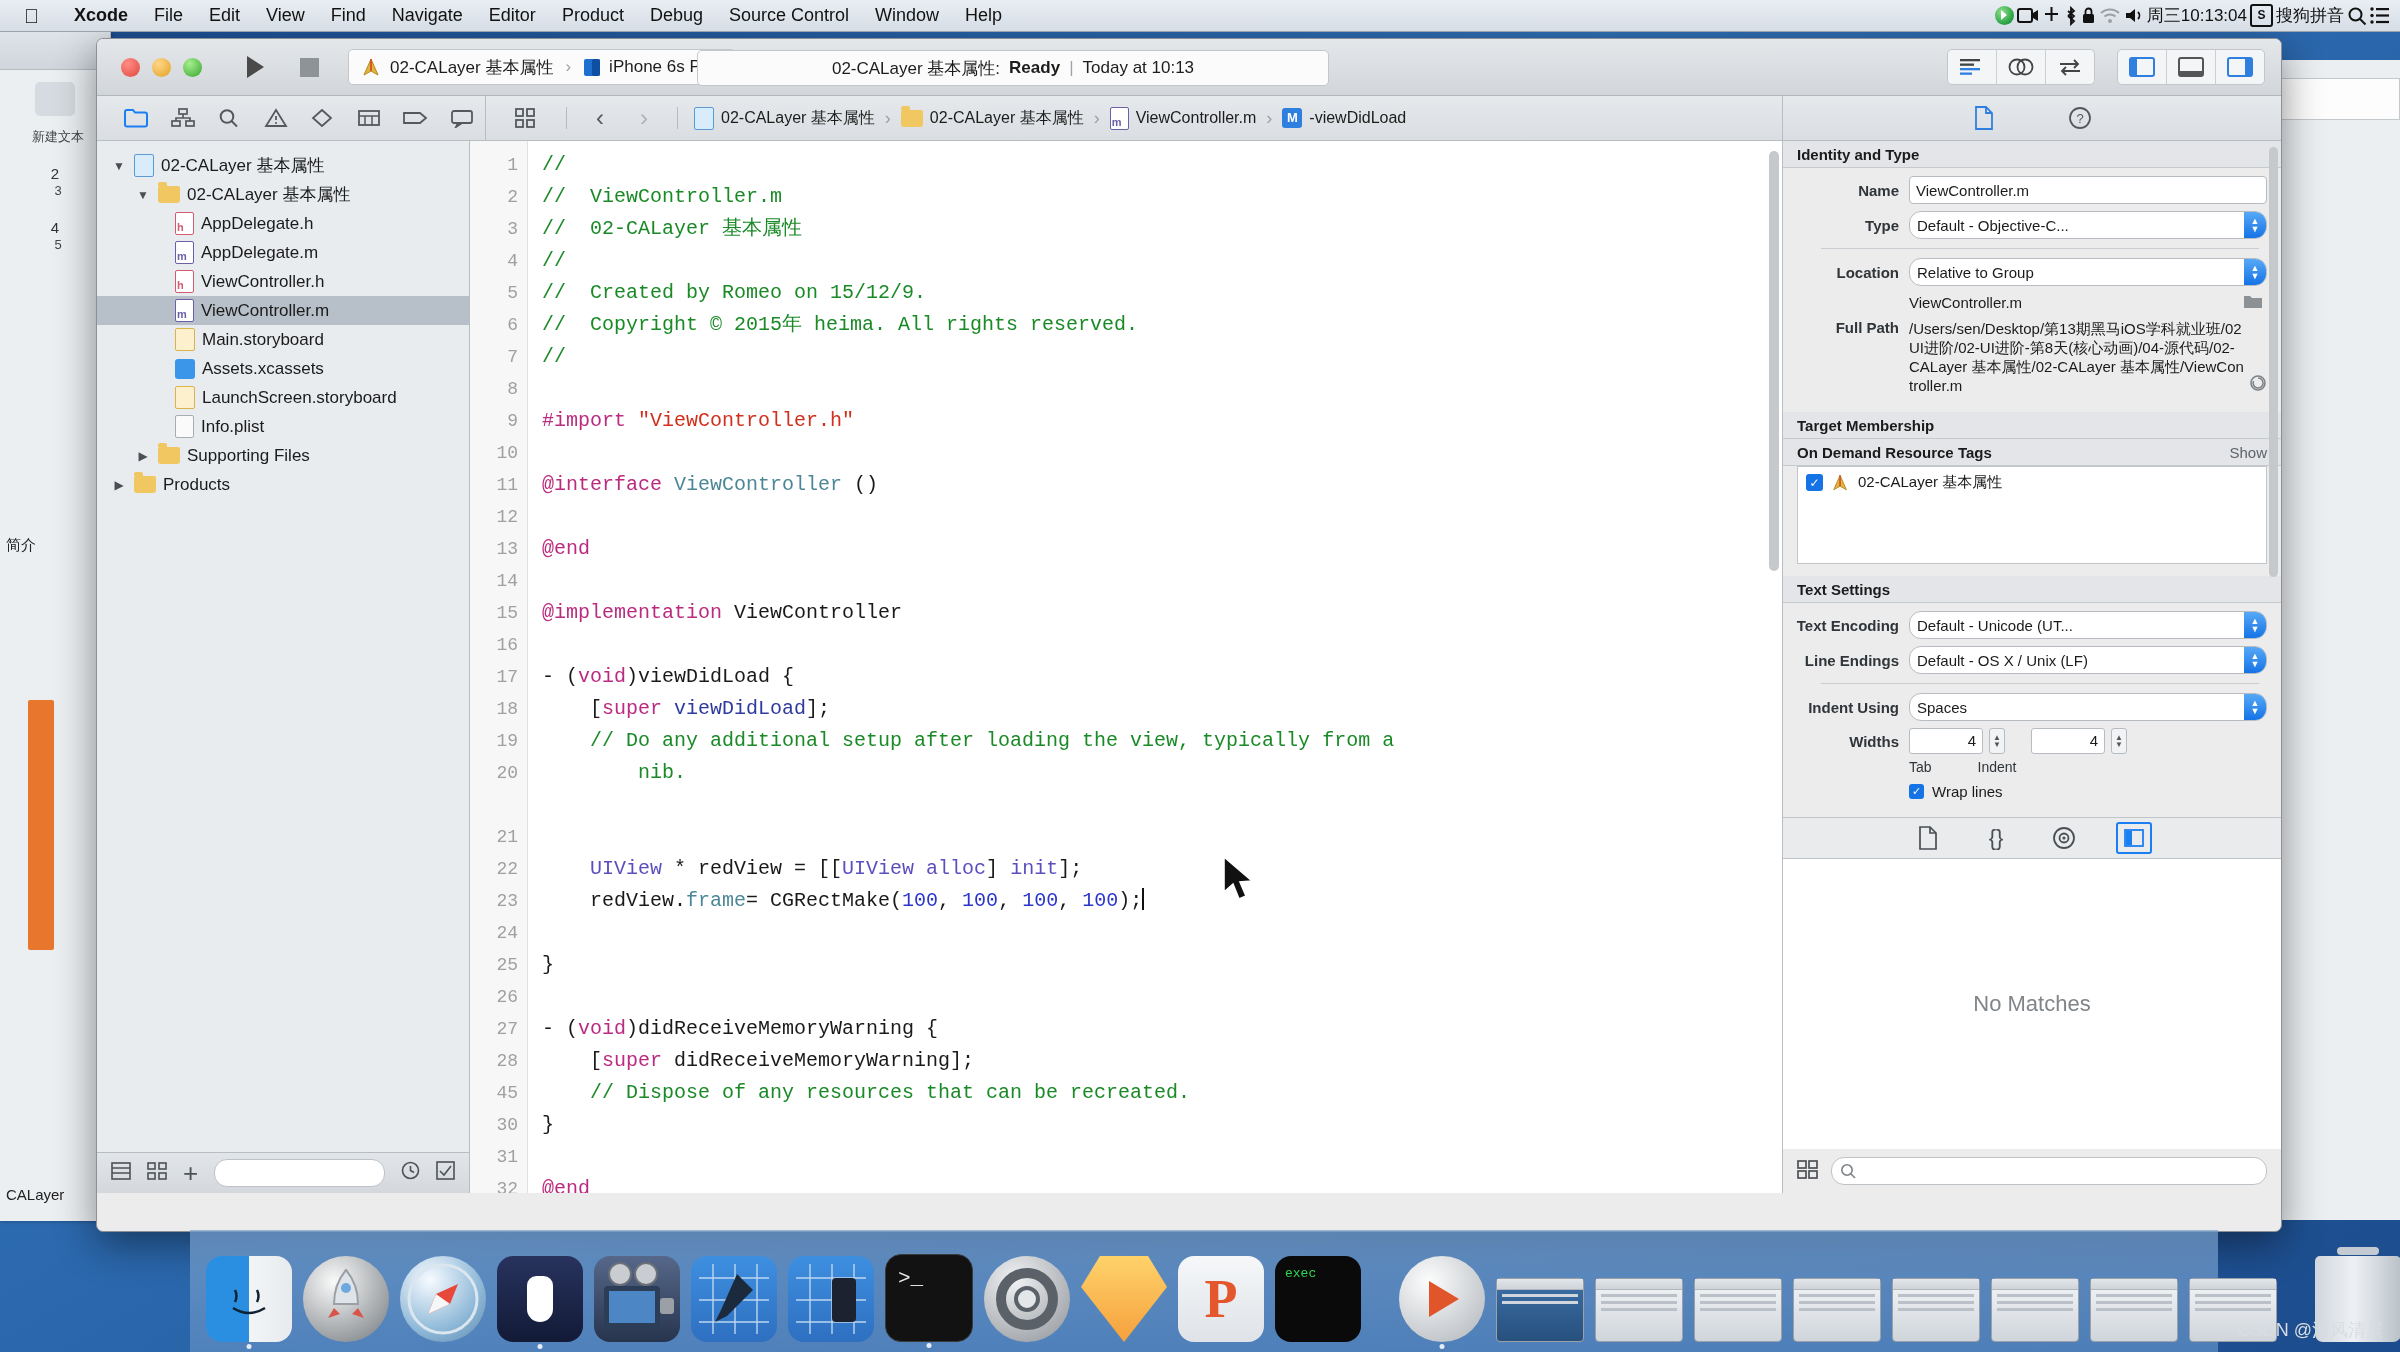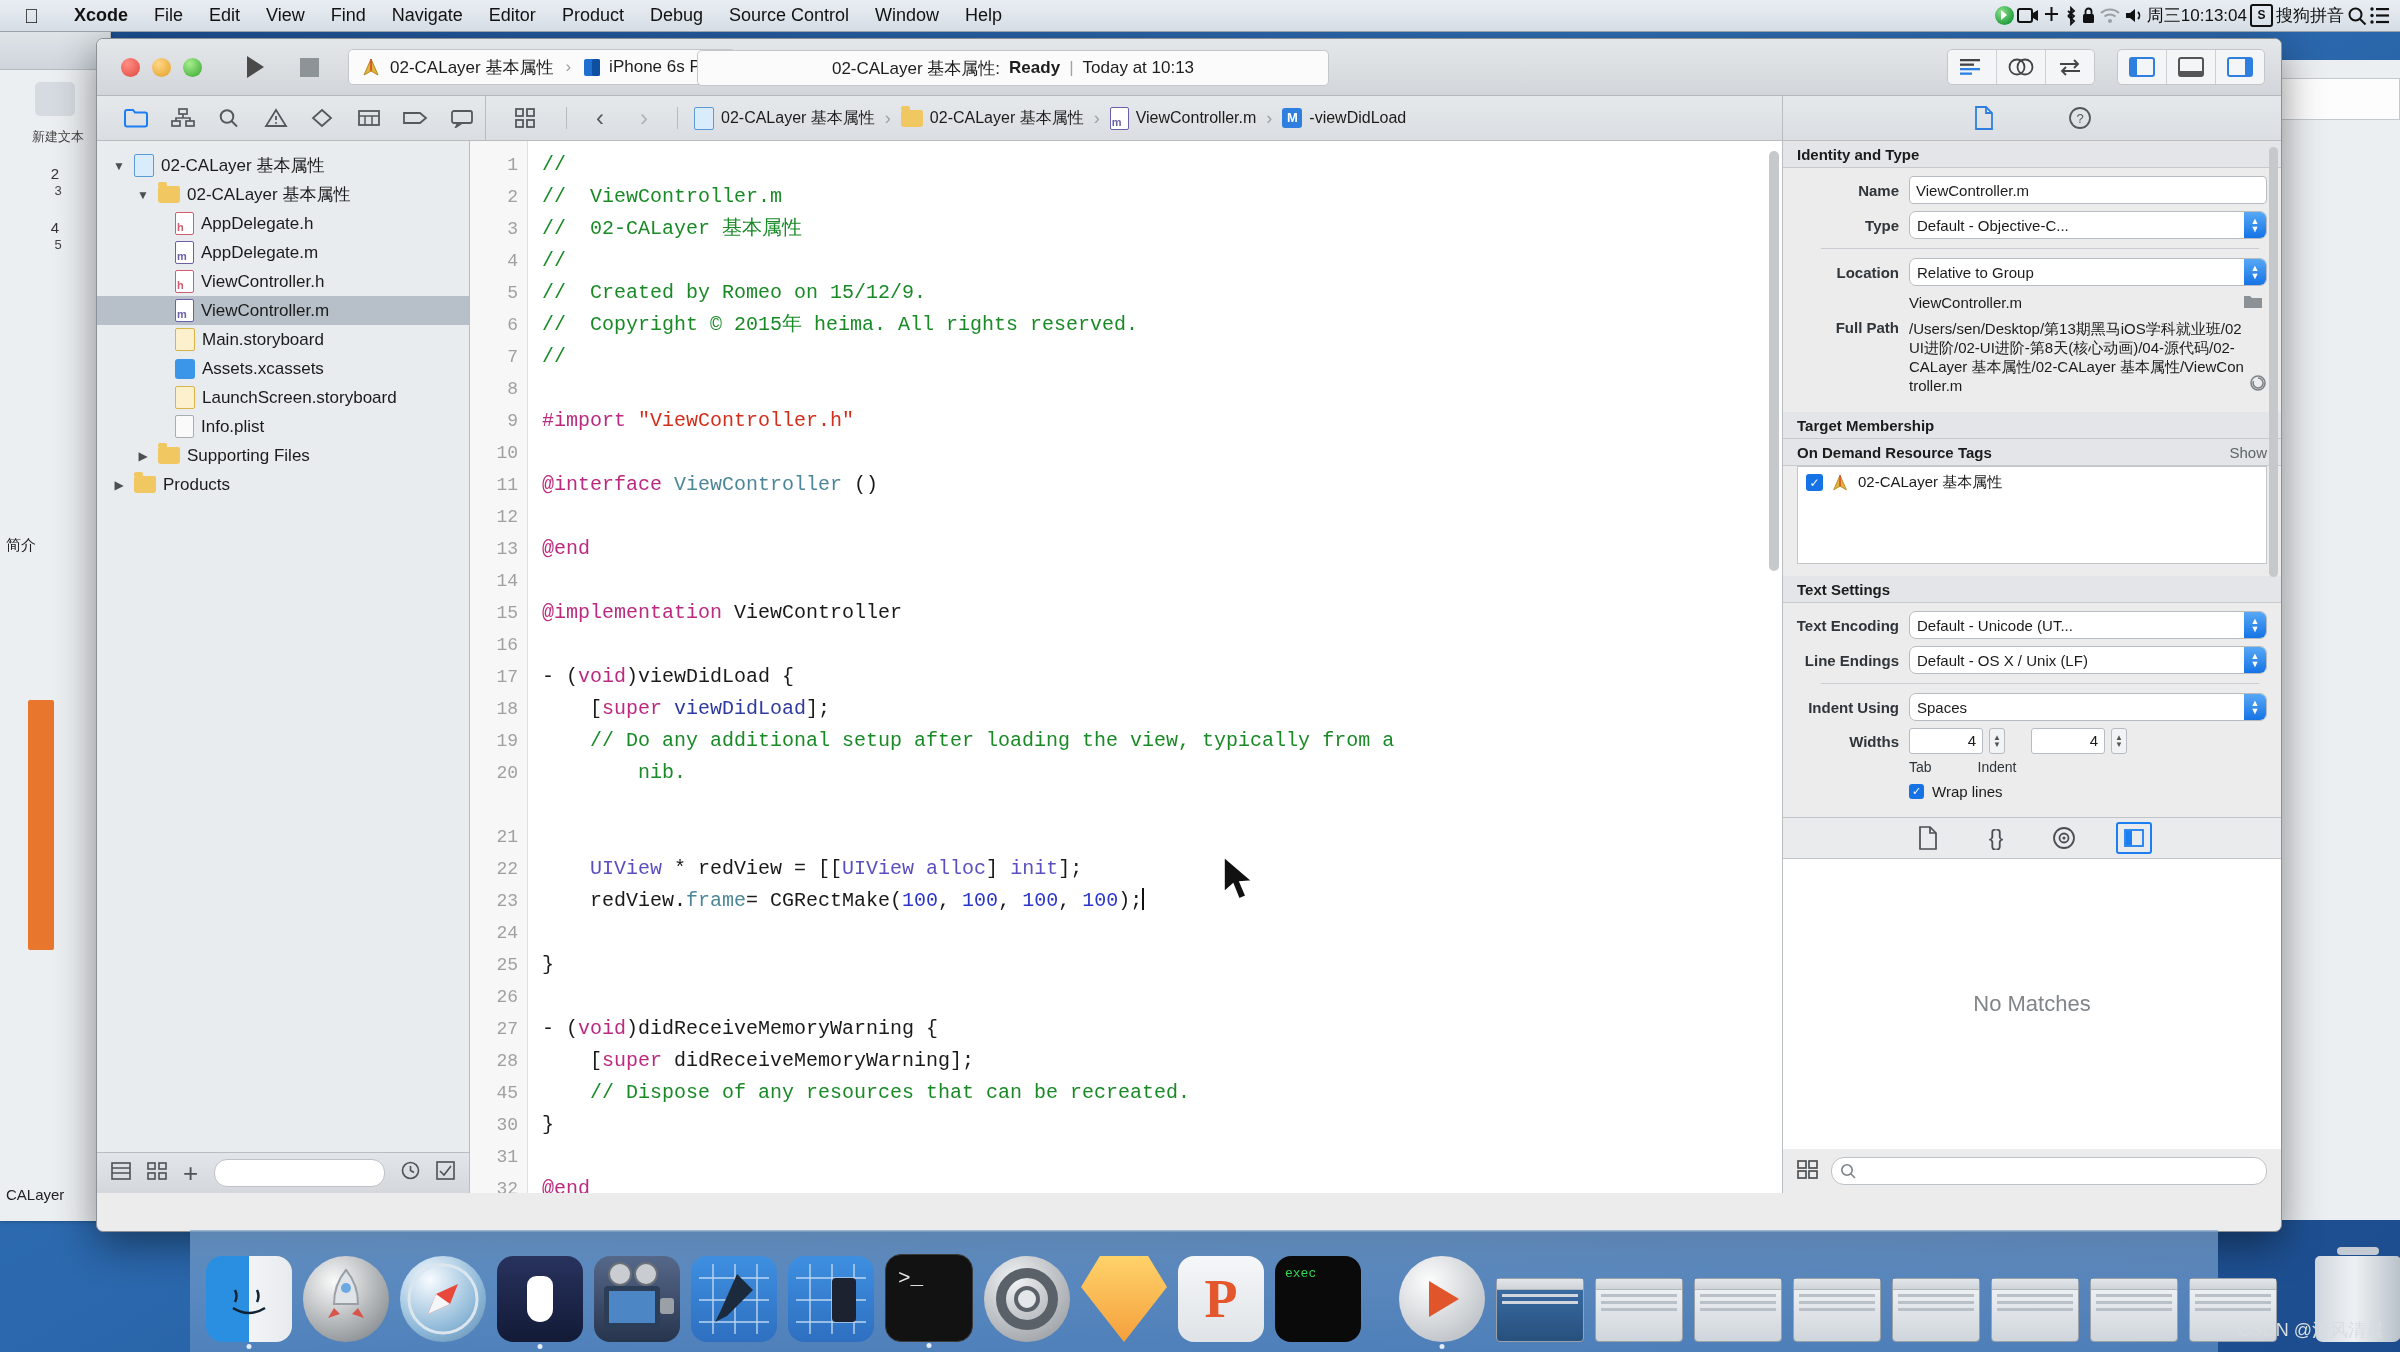--- a/index.html
+++ b/index.html
@@ -126,21 +126,21 @@
   .insp{width:498px;background:#ececec;border-left:1px solid #b8bdc2;position:relative;
     font-size:15px;color:#1b1b1b;display:flex;flex-direction:column;}
   .secthdr{height:26px;display:flex;align-items:center;justify-content:space-between;
     padding:0 14px;font-weight:bold;font-size:15px;background:#e3e5e8;border-bottom:1px solid #c7cacd;}
   .secthdr .show{font-weight:normal;color:#5d6469;}
   .frm{padding:8px 14px 10px 8px;}
   .fr{display:flex;align-items:center;margin-bottom:7px;}
   .lab{width:108px;text-align:right;padding-right:10px;color:#30353a;font-size:15px;flex:0 0 108px;font-weight:bold;}
   .fld{flex:1;height:26px;background:#fff;border:1px solid #b6bcc1;border-radius:4px;
     display:flex;align-items:center;padding:0 6px;font-size:15px;overflow:hidden;white-space:nowrap;}
-  .pop{flex:1;height:26px;background:#fff;border:1px solid #b6bcc1;border-radius:7px;
+  .pop{flex:1;height:26px;background:#fff;border:1px solid #b6bcc1;border-radius:12px;
     display:flex;align-items:center;padding:0 26px 0 7px;font-size:15px;position:relative;
     overflow:hidden;white-space:nowrap;}
   .stepper{position:absolute;right:0;top:0;width:22px;height:100%;background:linear-gradient(#57a8f5,#1573e6);
     border-radius:0 3px 3px 0;color:#fff;font-size:9px;display:flex;flex-direction:column;
     align-items:center;justify-content:center;line-height:8px;}
   .pathtxt{flex:1;font-size:15px;line-height:19px;color:#1b1b1b;word-break:break-all;}
   .hr{height:1px;background:#c9ccd0;margin:9px 8px 9px 30px;}
   .tm{background:#fff;border:1px solid #c2c6ca;margin:0 14px;height:96px;}
   .tmrow{display:flex;align-items:center;gap:8px;padding:6px 8px;}
   .ck{width:17px;height:17px;background:#1573e6;border-radius:3px;color:#fff;font-size:12px;

